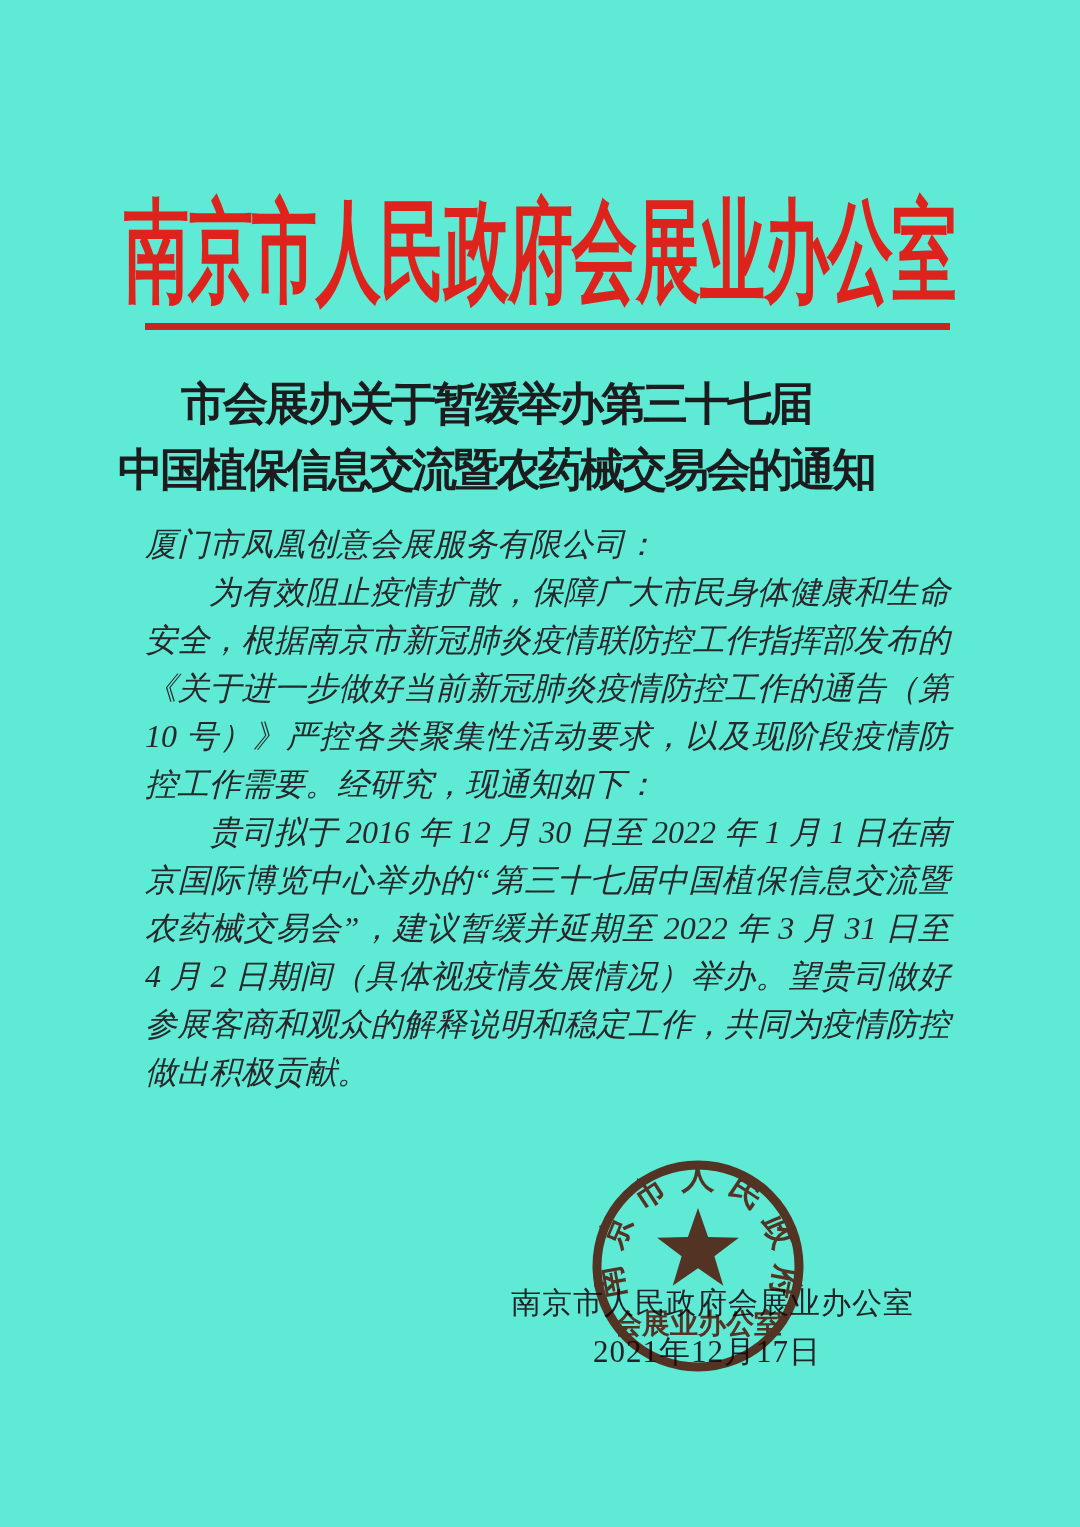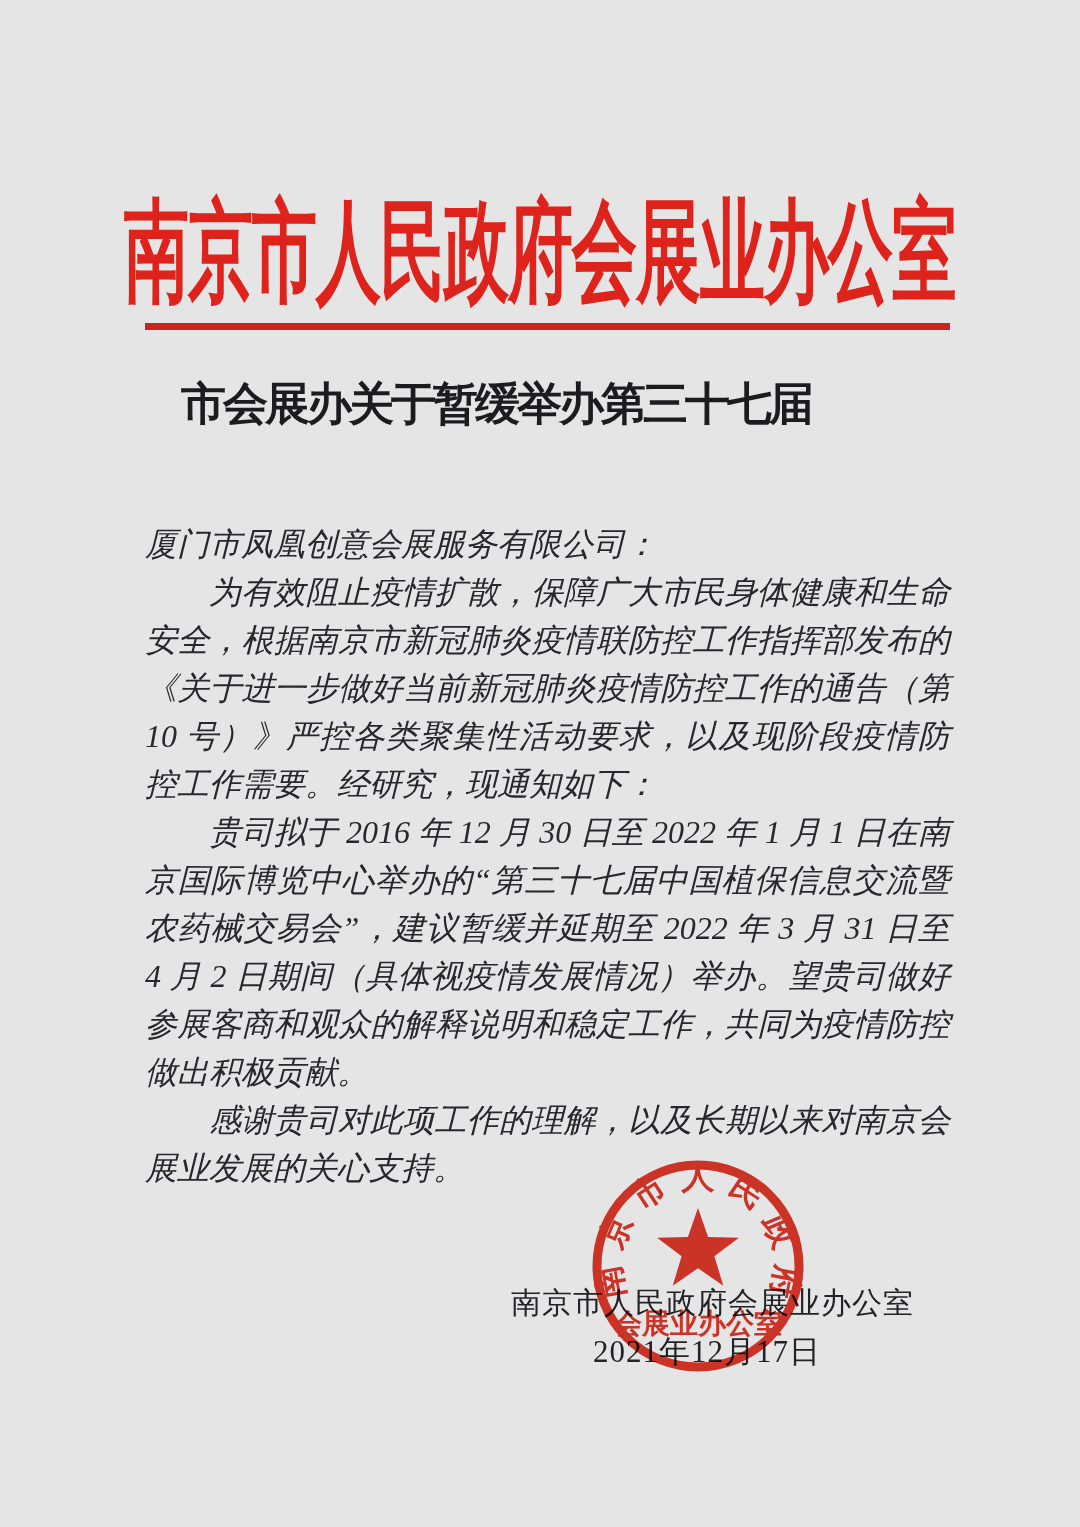--- a/index.html
+++ b/index.html
@@ -3,21 +3,21 @@
 <meta charset="utf-8">
 <style>
   html,body{margin:0;padding:0;}
   body{
     width:1080px;height:1527px;
     background:#ffffff;
     font-family:"Liberation Serif","DejaVu Serif",serif;
     position:relative;
     overflow:hidden;
   }
-  .page{position:absolute;inset:0;background:#e5e5e5;}
+  .page{position:absolute;inset:0;background:#5eead4;}
 
   
   .letterhead{
     position:absolute;top:176px;left:0;width:1080px;
     text-align:center;
     font-size:65px;font-weight:bold;
     color:#dd231b;
     letter-spacing:-1px;
     transform:scaleY(1.72);
     transform-origin:50% 0;
@@ -68,27 +68,27 @@
 <body>
 
 <div class="page">
 
   <div class="letterhead">南京市人民政府会展业办公室</div>
 
   <div class="redline"></div>
 
   <div class="doc-title">
     <div>市会展办关于暂缓举办第三十七届</div>
+    <div>中国植保信息交流暨农药械交易会的通知</div>
   </div>
 
   <div class="body-text">
     <p>厦门市凤凰创意会展服务有限公司：</p>
     <p class="indent">为有效阻止疫情扩散，保障广大市民身体健康和生命安全，根据南京市新冠肺炎疫情联防控工作指挥部发布的《关于进一步做好当前新冠肺炎疫情防控工作的通告（第 10 号）》严控各类聚集性活动要求，以及现阶段疫情防控工作需要。经研究，现通知如下：</p>
     <p class="indent">贵司拟于 2016 年 12 月 30 日至 2022 年 1 月 1 日在南京国际博览中心举办的“第三十七届中国植保信息交流暨农药械交易会”，建议暂缓并延期至 2022 年 3 月 31 日至 4 月 2 日期间（具体视疫情发展情况）举办。望贵司做好参展客商和观众的解释说明和稳定工作，共同为疫情防控做出积极贡献。</p>
-    <p class="indent">感谢贵司对此项工作的理解，以及长期以来对南京会展业发展的关心支持。</p>
   </div>
 
   <div class="signature">南京市人民政府会展业办公室</div>
 
   <div class="doc-date">2021年12月17日</div>
 
   <svg class="seal" viewBox="0 0 222 222" aria-hidden="true">
     <circle cx="111" cy="111" r="101" fill="none" stroke="#e0281a" stroke-width="9"></circle>
     <polygon fill="#e0281a" points="111,53 121.1,82.1 151.9,82.7 127.4,101.3 136.3,130.8 111,113.2 85.7,130.8 94.6,101.3 70.1,82.7 100.9,82.1"></polygon>
     <path id="seal-arc" d="M 42.1 147.6 A 78 78 0 1 1 179.9 147.6" fill="none" stroke="none"></path>

